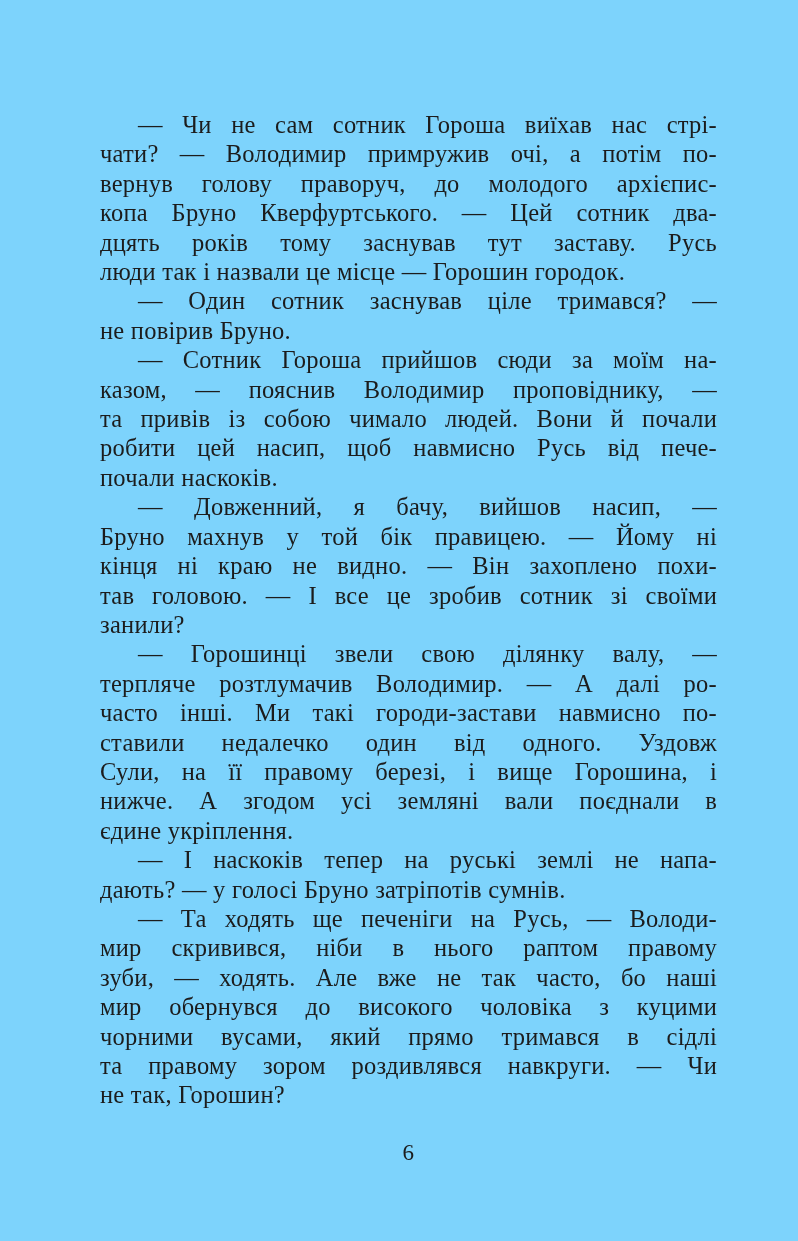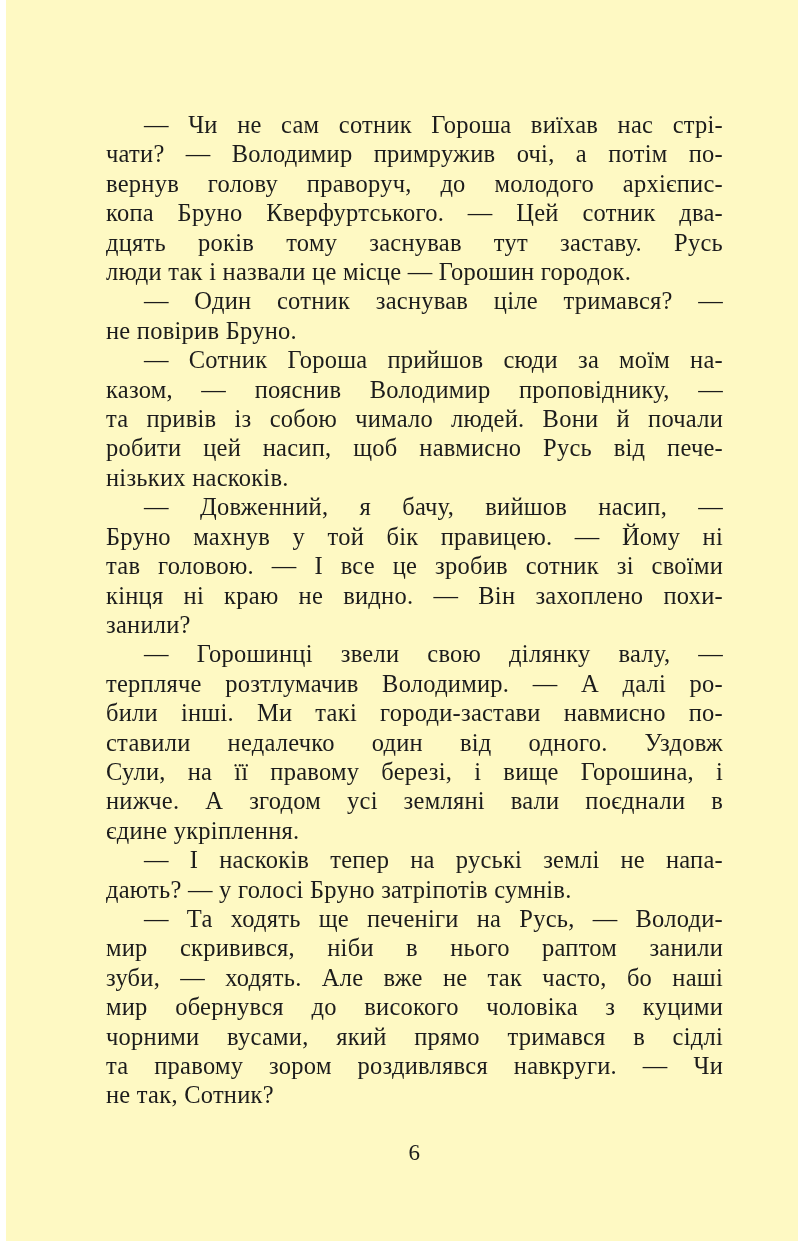--- a/index.html
+++ b/index.html
@@ -12,22 +12,21 @@
       width: 798px;
       height: 1241px;
       overflow: hidden;
       font-family: "Liberation Serif", "DejaVu Serif", serif;
       color: #1c1c1c;
       -webkit-font-smoothing: antialiased;
     }
     .page {
       position: absolute;
       inset: 0;
-      background: #fef9c3;
-      margin-left: 6px;
+      background: #7dd3fc;
     }
     .text-block {
       position: absolute;
       left: 100px;
       top: 110px;
       width: 617px;
       font-size: 24.5px;
       line-height: 29.4px;
       letter-spacing: 0.25px;
     }
@@ -72,46 +71,46 @@
       </p>
       <p class="paragraph">
         <span class="line first">— Один сотник заснував ціле тримався? —</span>
         <span class="line last">не повірив Бруно.</span>
       </p>
       <p class="paragraph">
         <span class="line first">— Сотник Гороша прийшов сюди за моїм на-</span>
         <span class="line">казом, — пояснив Володимир проповіднику, —</span>
         <span class="line">та привів із собою чимало людей. Вони й почали</span>
         <span class="line">робити цей насип, щоб навмисно Русь від пече-</span>
-        <span class="line last">нізьких наскоків.</span>
+        <span class="line last">почали наскоків.</span>
       </p>
       <p class="paragraph">
         <span class="line first">— Довженний, я бачу, вийшов насип, —</span>
         <span class="line">Бруно махнув у той бік правицею. — Йому ні</span>
+        <span class="line">кінця ні краю не видно. — Він захоплено похи-</span>
         <span class="line">тав головою. — І все це зробив сотник зі своїми</span>
-        <span class="line">кінця ні краю не видно. — Він захоплено похи-</span>
         <span class="line last">занили?</span>
       </p>
       <p class="paragraph">
         <span class="line first">— Горошинці звели свою ділянку валу, —</span>
         <span class="line">терпляче розтлумачив Володимир. — А далі ро-</span>
-        <span class="line">били інші. Ми такі городи-застави навмисно по-</span>
+        <span class="line">часто інші. Ми такі городи-застави навмисно по-</span>
         <span class="line">ставили недалечко один від одного. Уздовж</span>
         <span class="line">Сули, на її правому березі, і вище Горошина, і</span>
         <span class="line">нижче. А згодом усі земляні вали поєднали в</span>
         <span class="line last">єдине укріплення.</span>
       </p>
       <p class="paragraph">
         <span class="line first">— І наскоків тепер на руські землі не напа-</span>
         <span class="line last">дають? — у голосі Бруно затріпотів сумнів.</span>
       </p>
       <p class="paragraph">
         <span class="line first">— Та ходять ще печеніги на Русь, — Володи-</span>
-        <span class="line">мир скривився, ніби в нього раптом занили</span>
+        <span class="line">мир скривився, ніби в нього раптом правому</span>
         <span class="line">зуби, — ходять. Але вже не так часто, бо наші</span>
         <span class="line">мир обернувся до високого чоловіка з куцими</span>
         <span class="line">чорними вусами, який прямо тримався в сідлі</span>
         <span class="line">та правому зором роздивлявся навкруги. — Чи</span>
-        <span class="line last">не так, Сотник?</span>
+        <span class="line last">не так, Горошин?</span>
       </p>
     </div>
   <div class="page-number">6</div>
 </main>
 
 </body></html>

